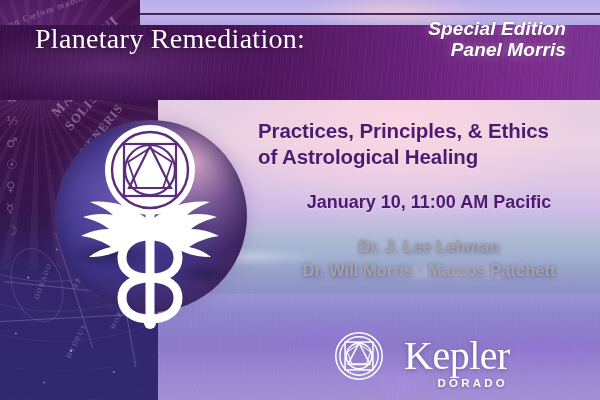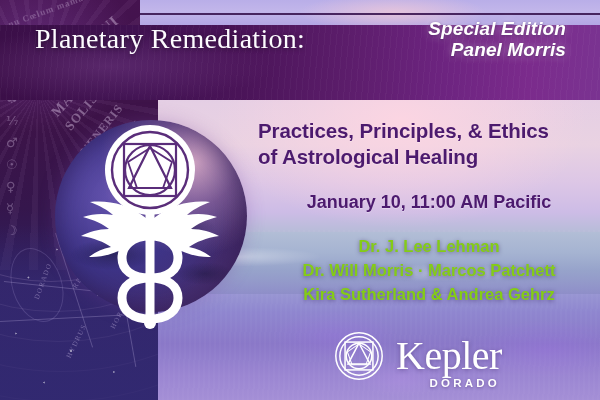--- a/index.html
+++ b/index.html
@@ -215,36 +215,36 @@
     position:absolute;left:258px;top:192px;width:342px;
     text-align:center;
     color:#4c1a6e;
     font-family:"Liberation Sans",sans-serif;
     font-weight:700;font-size:18px;line-height:20px;
     text-shadow:0 1px 1px rgba(255,255,255,.35);
   }
   .speakers{
     position:absolute;left:258px;top:234px;width:342px;
     text-align:center;
-    color:#84cc16;
+    color:#a3a3a3;
     font-family:"Liberation Sans",sans-serif;
     font-weight:700;font-size:16.5px;line-height:24px;
     text-shadow:0 1px 4px rgba(50,30,90,.55);
   }
   .speakers .s1{font-size:16.5px;}
   .speakers .s2{font-size:16.5px;}
   .speakers .s3{font-size:16.5px;}
 
   
   .kepler{
     position:absolute;left:330px;top:325px;width:210px;height:62px;
     display:flex;align-items:center;
   }
   .kepler .mark{width:58px;height:58px;flex:0 0 58px;}
-  .kepler .wordwrap{position:relative;margin-left:8px;}
+  .kepler .wordwrap{position:relative;margin-left:16px;}
   .kepler .word{
     color:#ffffff;
     font-family:"Liberation Serif",serif;
     font-size:40px;line-height:40px;font-weight:400;
     letter-spacing:-.5px;
     text-shadow:0 1px 4px rgba(60,35,100,.45);
   }
   .kepler .sub{
     position:absolute;right:2px;bottom:-13px;
     color:#ffffff;
@@ -355,21 +355,20 @@
   <div class="headline">
     <div>Practices, Principles, &amp; Ethics</div>
     <div>of Astrological Healing</div>
   </div>
 
   <div class="datetime">January 10, 11:00 AM Pacific</div>
 
   <div class="speakers">
     <div class="s1">Dr. J. Lee Lehman</div>
     <div class="s2">Dr. Will Morris · Marcos Patchett</div>
-    <div class="s3">Kira Sutherland &amp; Andrea Gehrz</div>
   </div>
 
   <div class="kepler">
     <svg class="mark" viewBox="0 0 100 100">
       <g fill="none" stroke="#ffffff" stroke-width="2.6">
         <circle cx="50" cy="50" r="40"></circle>
         <circle cx="50" cy="50" r="33"></circle>
         <rect x="26" y="26" width="48" height="48"></rect>
         <circle cx="50" cy="50" r="22"></circle>
         <polygon points="50,28 69,64 31,64"></polygon>

